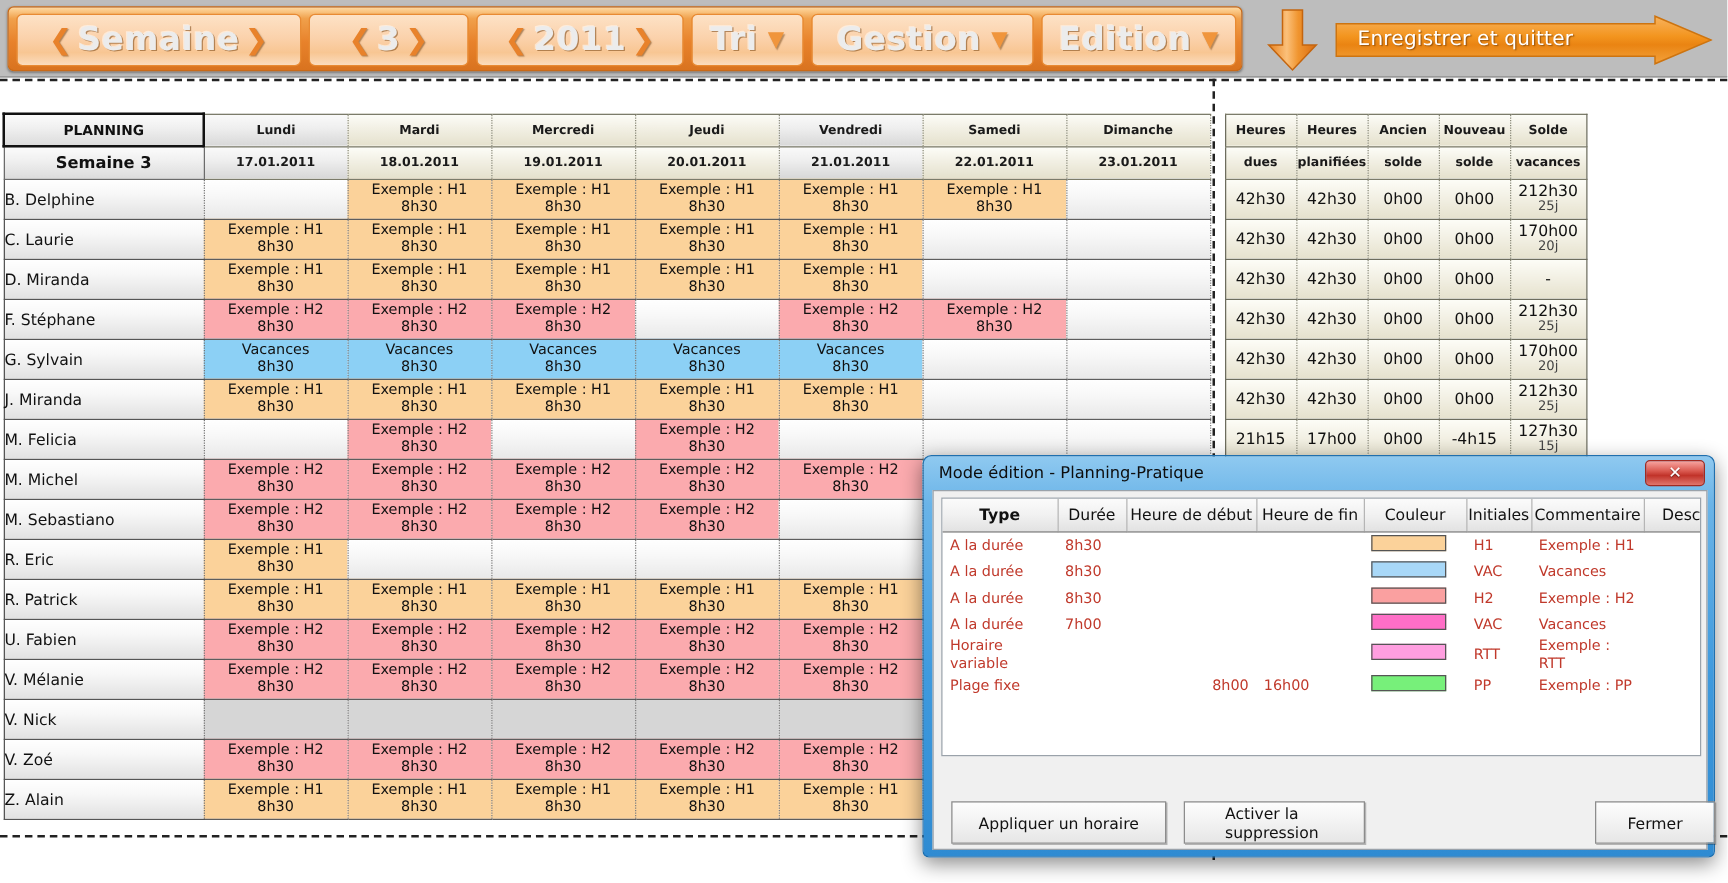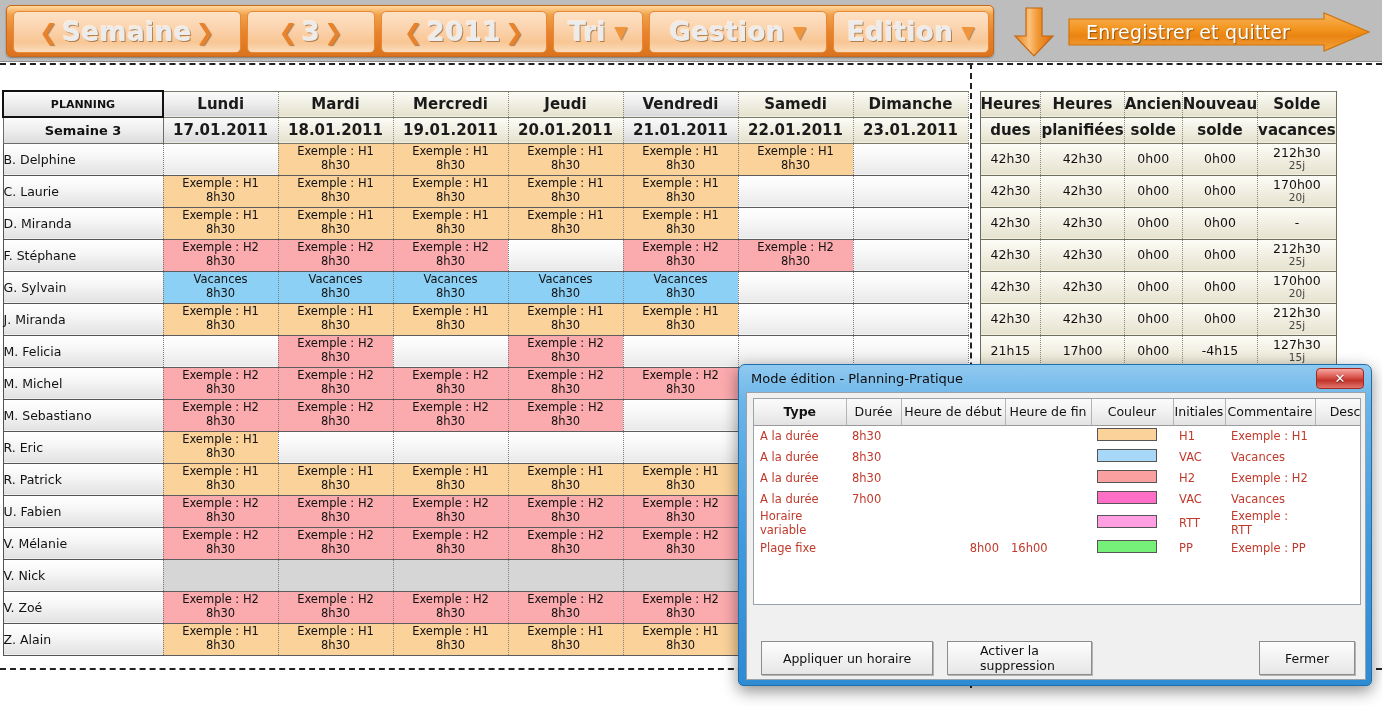--- a/index.html
+++ b/index.html
@@ -52,21 +52,21 @@
   #btn-tri     { left: 546px; width: 90px;  }
   #btn-gestion { left: 642px; width: 178px; }
   #btn-edition { left: 826px; width: 156px; }
 
   .down-arrow { position: absolute; left: 1012px; top: 6px; width: 44px; height: 52px; }
   .save-arrow {
     position: absolute; left: 1068px; top: 12px; width: 302px; height: 40px;
   }
   .save-arrow .sa-label {
     position: absolute; left: 18px; top: 9px;
-    color: #ffffff; font-size: 19px; letter-spacing: .2px;
+    color: #ffffff; font-size: 16px; letter-spacing: .2px;
     text-shadow: 1px 1px 1px rgba(130,70,10,.8);
     white-space: nowrap;
   }
 
   
   .pb-h {
     position: absolute; left: 0; width: 1382px; height: 0;
     border-top: 2px dashed #222;
   }
   .pb-v {
@@ -84,21 +84,21 @@
   .gap-col { width: 12px; }
   .num-col { width: 57px; }
   .sv-col  { width: 61px; }
 
   .hdr-cell {
     height: 26px;
     background: linear-gradient(to bottom, #fdfdf8 0%, #f3f1e6 40%, #e5e1cd 100%);
     border: 1px solid #7b7b6a;
     border-left: none;
     border-right: 1px dotted #8a8a7a;
-    font-size: 15px; color: #1a1a1a; vertical-align: middle;
+    font-size: 10px; color: #1a1a1a; vertical-align: middle;
     font-family: "DejaVu Sans", "Liberation Sans", sans-serif;
   }
   .hdr-cell.gray {
     background: linear-gradient(to bottom, #fafafa 0%, #eeeeee 45%, #d8d8d8 100%);
   }
   .hdr-title {
     height: 26px;
     background: linear-gradient(to bottom, #fbfbfb 0%, #efefef 45%, #dcdcdc 100%);
     border: 2px solid #111;
     text-align: center; vertical-align: middle;
@@ -210,21 +210,21 @@
   .dlg-btn {
     position: absolute; height: 34px;
     background: linear-gradient(to bottom, #fdfdfd 0%, #f2f2f2 50%, #e6e6e6 100%);
     border: 1px solid #8c8c8c;
     box-shadow: 1px 1px 0 rgba(0,0,0,.25);
     display: flex; align-items: center; justify-content: center;
     font-size: 12.5px; color: #111;
   }
   #dlg-btn-apply  { left: 14px;  top: 248px; width: 172px; }
   #dlg-btn-delete { left: 200px; top: 248px; width: 145px; padding-left: 32px; }
-  #dlg-btn-close  { left: 512px; top: 248px; width: 96px;  }
+  #dlg-btn-close  { left: 529px; top: 248px; width: 96px;  }
 </style>
 </head>
 <body>
 
 <div id="root">
 
   <div class="toolbar">
     <div class="tb-panel">
 
       <div class="tb-btn" id="btn-semaine">

